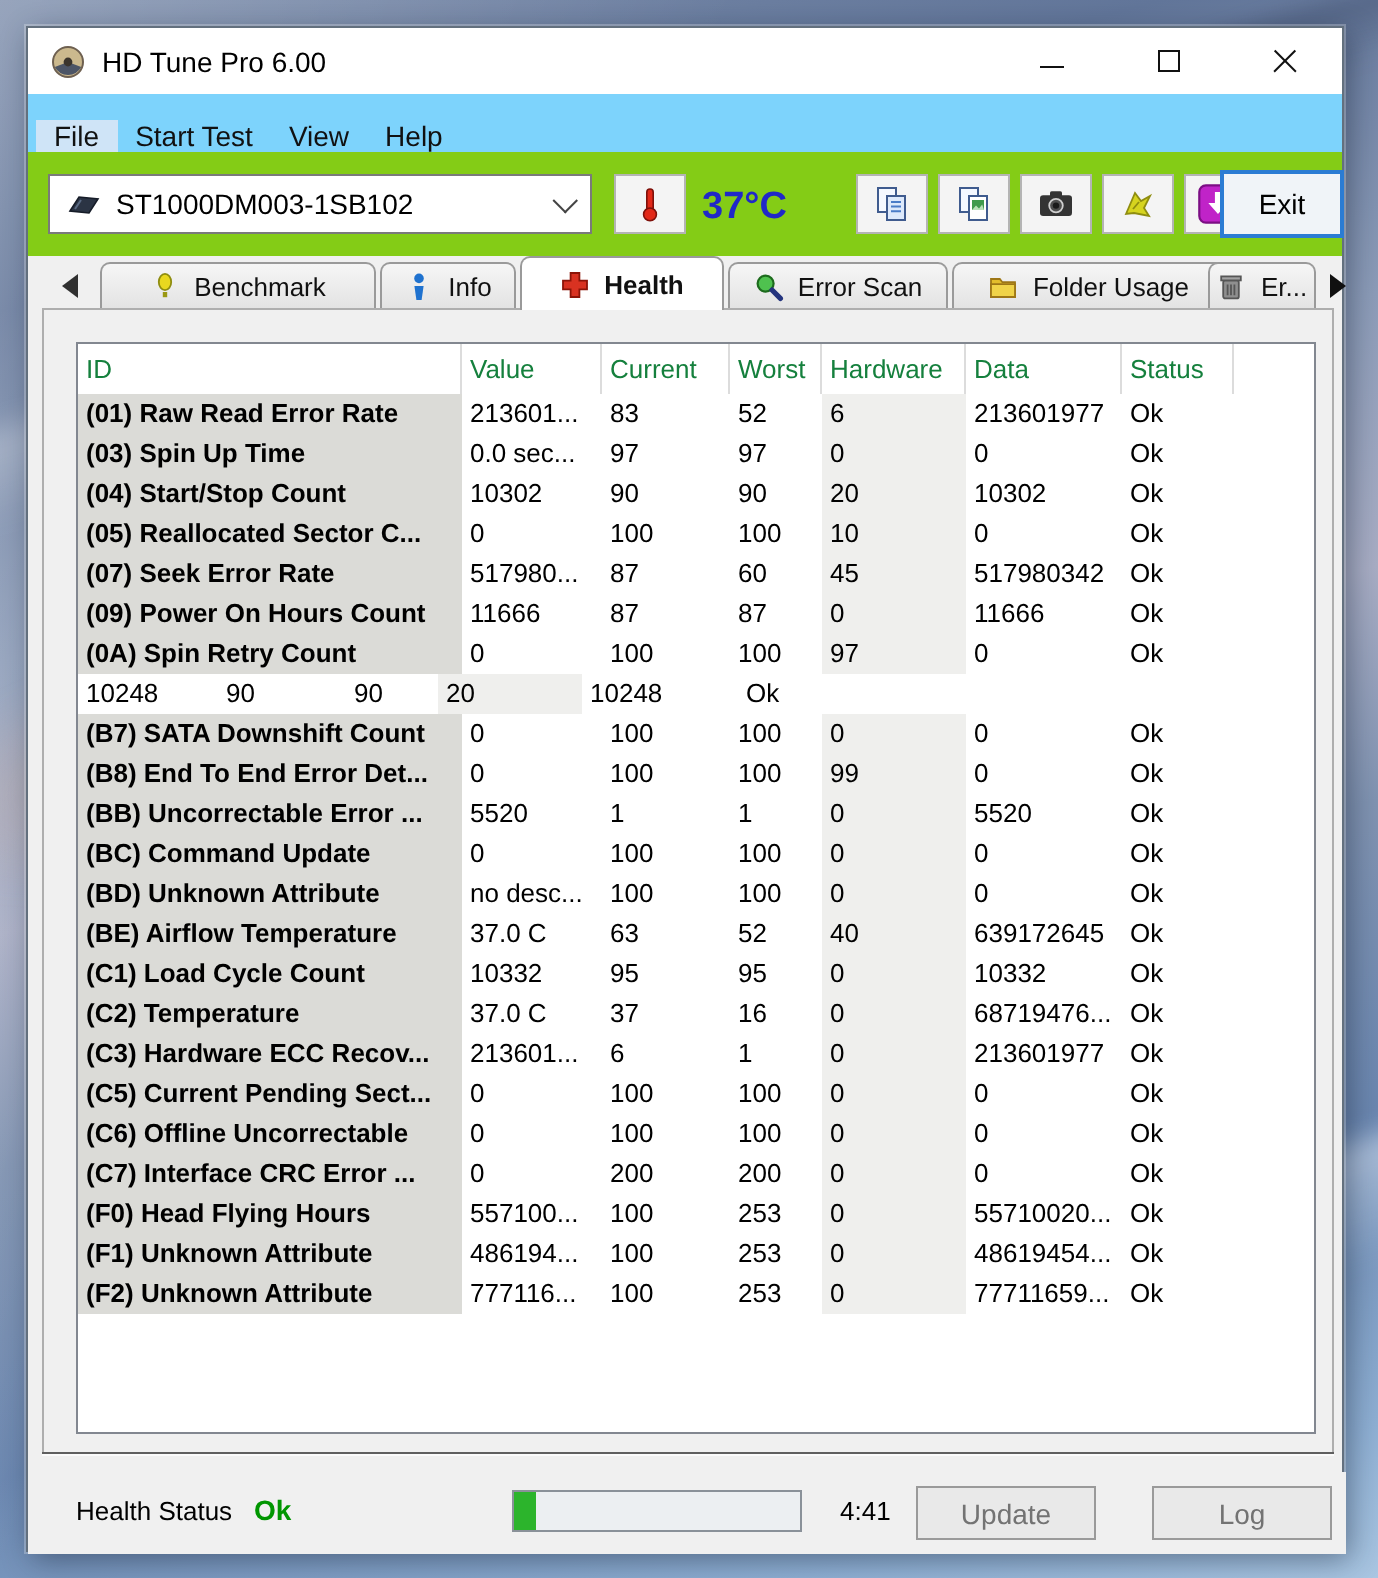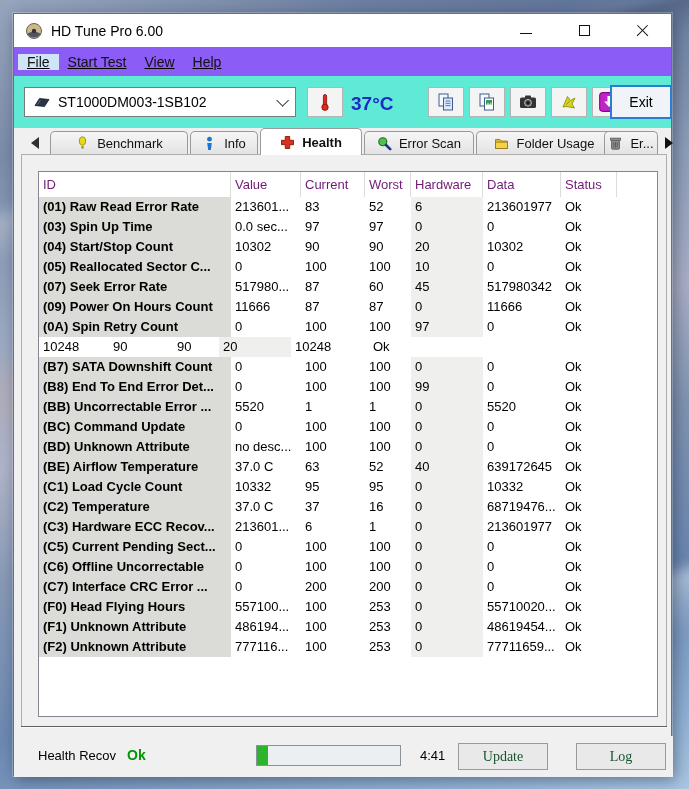--- a/index.html
+++ b/index.html
@@ -38,26 +38,26 @@
   .winbtn { width:58px; height:33px; display:flex; align-items:center; justify-content:center; cursor:default; }
   .glyph-min { width:12px; height:1px; background:#111; margin-top:6px; }
   .glyph-max { width:11px; height:11px; border:1px solid #111; }
   .glyph-close { position:relative; width:13px; height:13px; }
   .glyph-close::before, .glyph-close::after {
     content:""; position:absolute; left:-1px; top:6px; width:15px; height:1.4px; background:#111; }
   .glyph-close::before { transform:rotate(45deg); }
   .glyph-close::after  { transform:rotate(-45deg); }
 
   
-  .menubar { height:29px; background:#8b5cf6; display:flex; align-items:center; padding-left:4px; font-size:14px;text-decoration:underline; }
+  .menubar { height:29px; background:#7dd3fc; display:flex; align-items:flex-end; padding-left:4px; font-size:14px; }
   .menu-item { display:flex; align-items:center; padding:0 9px; color:#111; }
   .menu-item.hl { background:#cfe4f7; }
 
   
-  .toolbar { position:relative; height:52px; background:#5eead4; }
+  .toolbar { position:relative; height:52px; background:#84cc16; }
   .drive-select { position:absolute; left:10px; top:11px; width:272px; height:30px; background:#fff;
     border:1px solid #7a7a7a; display:flex; align-items:center; padding:0 8px; font-size:14px; }
   .drive-select .disk-ic { width:18px; height:12px; margin-right:7px; }
   .drive-text { flex:1; color:#000; white-space:nowrap; overflow:hidden; }
   .chev { width:9px; height:9px; border-right:1.6px solid #444; border-bottom:1.6px solid #444;
     transform:rotate(45deg) translateY(-3px); margin-right:2px; }
   .tool-btn { position:absolute; top:11px; width:36px; height:30px; background:#f4f4f4;
     border:1px solid #b4b4b4; display:flex; align-items:center; justify-content:center; }
   .temp-btn { left:293px; }
   .temp-text { position:absolute; left:337px; top:17px; font-size:19px; font-weight:bold;
@@ -85,21 +85,21 @@
   .ts-left { left:6px; } .ts-right { left:640px; }
   .tri-left  { width:0; height:0; border:6px solid transparent; border-right:8px solid #303030; border-left:none; }
   .tri-right { width:0; height:0; border:6px solid transparent; border-left:8px solid #101010; border-right:none; }
 
   
   .tabpage { position:absolute; left:7px; top:140px; width:646px; height:573px;
     background:#f0f0f0; border:1px solid #aeaeae; }
   .listview { position:absolute; left:16px; top:16px; width:620px; height:546px;
     background:#fff; border:1px solid #828790; overflow:hidden; font-size:13px; }
   .lv-header { display:flex; height:25px; align-items:center; background:#fff; }
-  .lv-hcell { height:25px; line-height:25px; padding-left:4px; border-right:1px solid #dcdcdc; color:#701a75; }
+  .lv-hcell { height:25px; line-height:25px; padding-left:4px; border-right:1px solid #dcdcdc; color:#15803d; }
   .lv-row { display:flex; height:20px; align-items:stretch; }
   .lv-cell { height:20px; line-height:20px; padding-left:4px; white-space:nowrap; overflow:hidden; color:#000; }
   .col-id        { width:192px; }
   .col-value     { width:70px;  }
   .col-current   { width:64px;  }
   .col-worst     { width:46px;  }
   .col-threshold { width:72px;  }
   .col-data      { width:78px;  }
   .col-status    { width:56px;  }
   .lv-row .col-id { font-weight:bold; background:#dbdbd7; }
@@ -110,22 +110,22 @@
     border-bottom:1px solid #fbfbfb; }
   .statusbar { position:absolute; left:0; top:722px; width:659px; height:41px; background:#f0f0f0; }
   .hs-label { position:absolute; left:24px; top:12px; font-size:13px; color:#000; }
   .hs-value { position:absolute; left:113px; top:11px; font-size:14px; font-weight:bold;
     color:var(--health-ok, #009600); }
   .progress { position:absolute; left:242px; top:9px; width:145px; height:21px;
     background:#eceff2; border:1px solid #8a9199; }
   .progress .fill { height:100%; background:var(--progress-green, #2cb42c); width:8%; }
   .elapsed { position:absolute; left:406px; top:12px; font-size:13px; color:#000; }
   .sb-btn { position:absolute; top:7px; width:90px; height:27px; background:#e9e9e9;
-    border:1px solid #9a9a9a; font-size:14px; color:#14532d; display:flex; align-items:center; justify-content:center;
-    font-family:Liberation Serif, serif; }
+    border:1px solid #9a9a9a; font-size:14px; color:#737373; display:flex; align-items:center; justify-content:center;
+    font-family:Liberation Sans, sans-serif; }
   .update-btn { left:444px; } .log-btn { left:562px; }
 
   svg { display:block; }
   .dl-rect { fill:var(--download-button, #c023c8); }
 </style>
 </head>
 <body>
 
 <div class="desktop">
   <div class="streak streak-1"></div>
@@ -523,21 +523,21 @@
               <div class="lv-cell col-data">77711659...</div>
               <div class="lv-cell col-status">Ok</div>
             </div>
           </div>
       </div>
     </div>
 
     <div class="divider"></div>
 
     <div class="statusbar">
-      <span class="hs-label">Health Recov</span>
+      <span class="hs-label">Health Status</span>
       <span class="hs-value">Ok</span>
       <div class="progress">
         <div class="fill" id="progress-fill" style="width: 8%;"></div>
       </div>
       <span class="elapsed">4:41</span>
       <div class="sb-btn update-btn">Update</div>
       <div class="sb-btn log-btn">Log</div>
     </div>
 
   </div>

